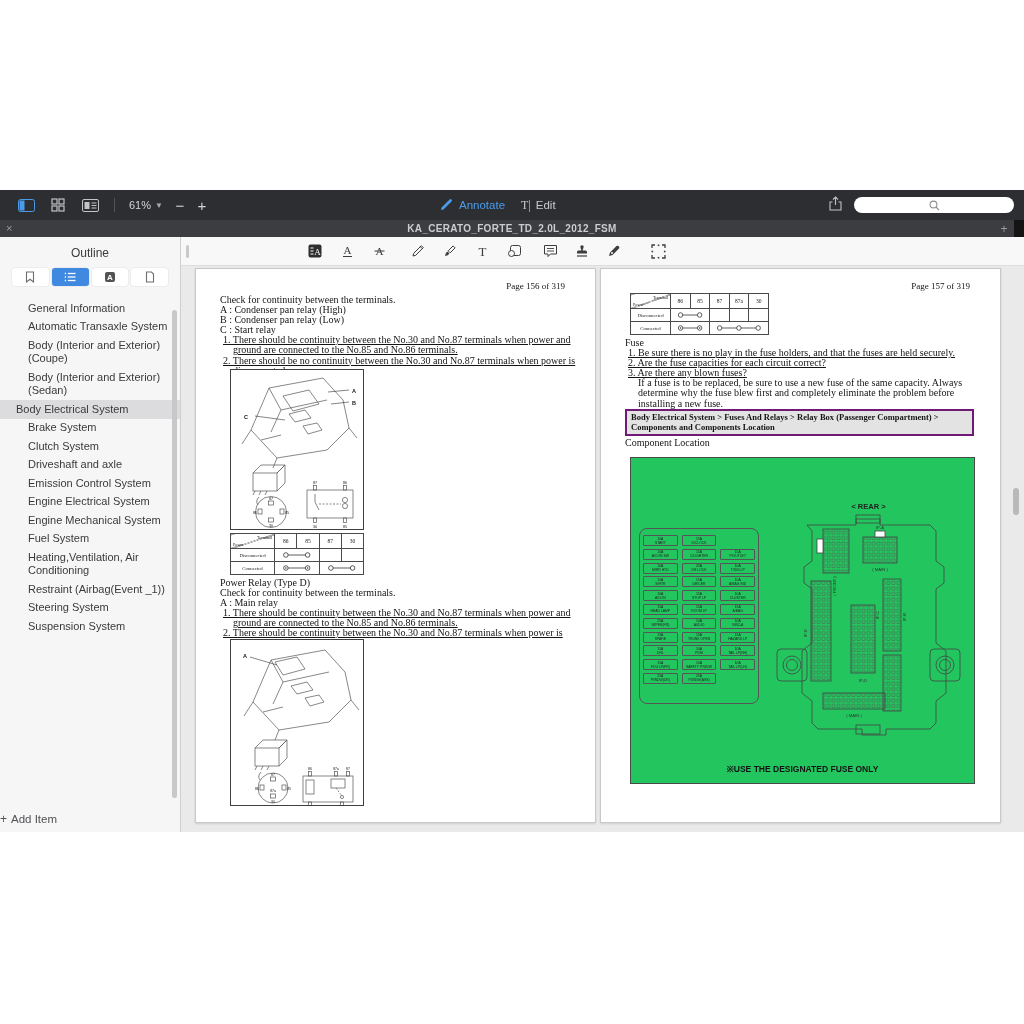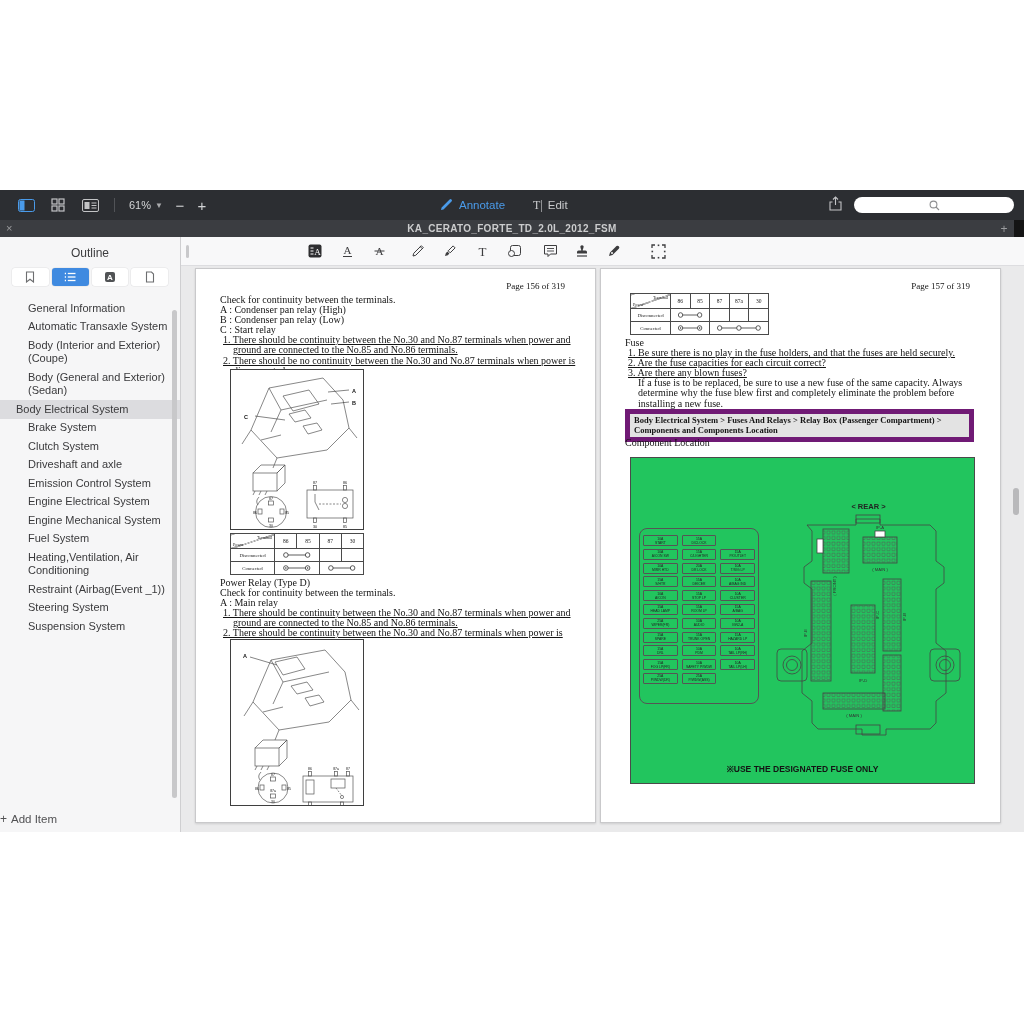--- a/index.html
+++ b/index.html
@@ -6,21 +6,21 @@
   html,body { width:1024px; height:1024px; background:#fff; font-family:"Liberation Sans",sans-serif; }
   .app { position:absolute; left:0; top:190px; width:1024px; height:642px; overflow:hidden; }
 
   
   .toolbar { position:relative; height:30px; background:#2c2e32; display:flex; align-items:center; padding:0 10px; }
   .tb-icon { width:24px; height:18px; display:flex; align-items:center; justify-content:center; margin:0 4px; }
   .tb-sep { width:1px; height:14px; background:#515357; margin:0 8px; }
   .zoom-ctrl { color:#d3d4d6; font-size:11px; display:flex; align-items:center; gap:4px; margin:0 6px; }
   .zoom-chevron { font-size:8px; color:#a9aaac; }
   .tb-minus,.tb-plus { color:#d3d4d6; font-size:15px; width:22px; text-align:center; }
-  .mode-group { position:absolute; left:440px; top:0; height:30px; display:flex; align-items:center; gap:28px; }
+  .mode-group { position:absolute; left:440px; top:0; height:30px; display:flex; align-items:center; gap:16px; }
   .mode-btn { display:flex; align-items:center; gap:5px; font-size:11.5px; }
   .mode-annotate { color:#4a9bea; }
   .mode-edit { color:#c9cacc; }
   .tb-right { position:absolute; right:10px; top:0; height:30px; display:flex; align-items:center; gap:12px; }
   .search-field { width:160px; height:16px; background:#fff; border-radius:8px; display:flex; align-items:center; justify-content:center; }
 
   
   .tabbar { position:relative; height:17px; background:#3b3d41; display:flex; align-items:center; justify-content:center; }
   .tab-close { position:absolute; left:6px; color:#9b9c9e; font-size:11px; line-height:17px; }
   .tab-title { color:#cbcccd; font-size:10px; font-weight:bold; letter-spacing:.3px; }
@@ -62,21 +62,21 @@
   
   table.relay { border-collapse:collapse; width:100%; table-layout:fixed; }
   table.relay td { border:.8px solid #4a4a4a; height:13px; text-align:center; vertical-align:middle; font-size:4.8px; color:#222; padding:0; }
   table.relay td.hdr { height:15px; font-size:5.5px; }
   td.diag { position:relative; background:linear-gradient(to bottom right, transparent calc(50% - .4px), #555 calc(50% - .4px), #555 calc(50% + .4px), transparent calc(50% + .4px)); }
   td.diag .t { position:absolute; top:1px; right:2px; font-size:4.2px; }
   td.diag .p { position:absolute; bottom:1px; left:2px; font-size:4.2px; }
   .conn-svg { display:block; width:100%; height:10px; }
 
   
-  .bread { position:absolute; left:24px; top:140px; width:349px; background:#e3e3e3; border:5px solid #701a75; font-weight:bold; font-size:8.5px; line-height:10.4px; padding:1px 4px; }
+  .bread { position:absolute; left:24px; top:140px; width:349px; background:#e3e3e3; border:2px solid #701a75; font-weight:bold; font-size:8.5px; line-height:10.4px; padding:1px 4px; }
   .big-dia { position:absolute; left:29px; top:188px; width:345px; height:327px; border:1px solid #4a4a4a; background:#22c55e; }
   .rear-label { position:absolute; left:140px; width:195px; top:44px; text-align:center; font-family:"Liberation Sans",sans-serif; font-weight:bold; font-size:7.5px; color:#222; }
   .fuse-panel { position:absolute; left:8px; top:70px; width:120px; height:176px; border:1.2px solid #555; border-radius:8px; padding:6px 3px; display:flex; gap:4px; }
   .fuse-col { flex:1; display:flex; flex-direction:column; gap:2.8px; }
   .fuse-col.offset { margin-top:13.8px; }
   .fuse-cell { height:11px; border:.8px solid #555; border-radius:1px; font-size:3.4px; line-height:4px; text-align:center; display:flex; flex-direction:column; justify-content:center; color:#222; font-family:"Liberation Sans",sans-serif; }
   .fuse-note-footer { position:absolute; bottom:9px; left:0; right:0; text-align:center; font-weight:bold; font-size:8.5px; font-family:"Liberation Sans",sans-serif; }
   .junction { position:absolute; left:140px; top:55px; }
 </style>
 </head>
@@ -190,21 +190,21 @@
         <div class="sb-seg-btn">
           <svg width="10" height="12" viewBox="0 0 10 12">
               <path d="M1.5,1 h5 l2,2 v8 h-7 z" fill="none" stroke="#6d6e70" stroke-width="1.1"></path>
             </svg>
         </div>
       </div>
       <div class="sb-list">
           <div class="sb-item"><span>General Information</span></div>
           <div class="sb-item"><span>Automatic Transaxle System</span></div>
           <div class="sb-item"><span>Body (Interior and Exterior) (Coupe)</span></div>
-          <div class="sb-item"><span>Body (General and Exterior) (Sedan)</span></div>
+          <div class="sb-item"><span>Body (Interior and Exterior) (Sedan)</span></div>
           <div class="sb-item selected"><span>Body Electrical System</span></div>
           <div class="sb-item"><span>Brake System</span></div>
           <div class="sb-item"><span>Clutch System</span></div>
           <div class="sb-item"><span>Driveshaft and axle</span></div>
           <div class="sb-item"><span>Emission Control System</span></div>
           <div class="sb-item"><span>Engine Electrical System</span></div>
           <div class="sb-item"><span>Engine Mechanical System</span></div>
           <div class="sb-item"><span>Fuel System</span></div>
           <div class="sb-item"><span>Heating,Ventilation, Air Conditioning</span></div>
           <div class="sb-item"><span>Restraint (Airbag(Event _1))</span></div>

